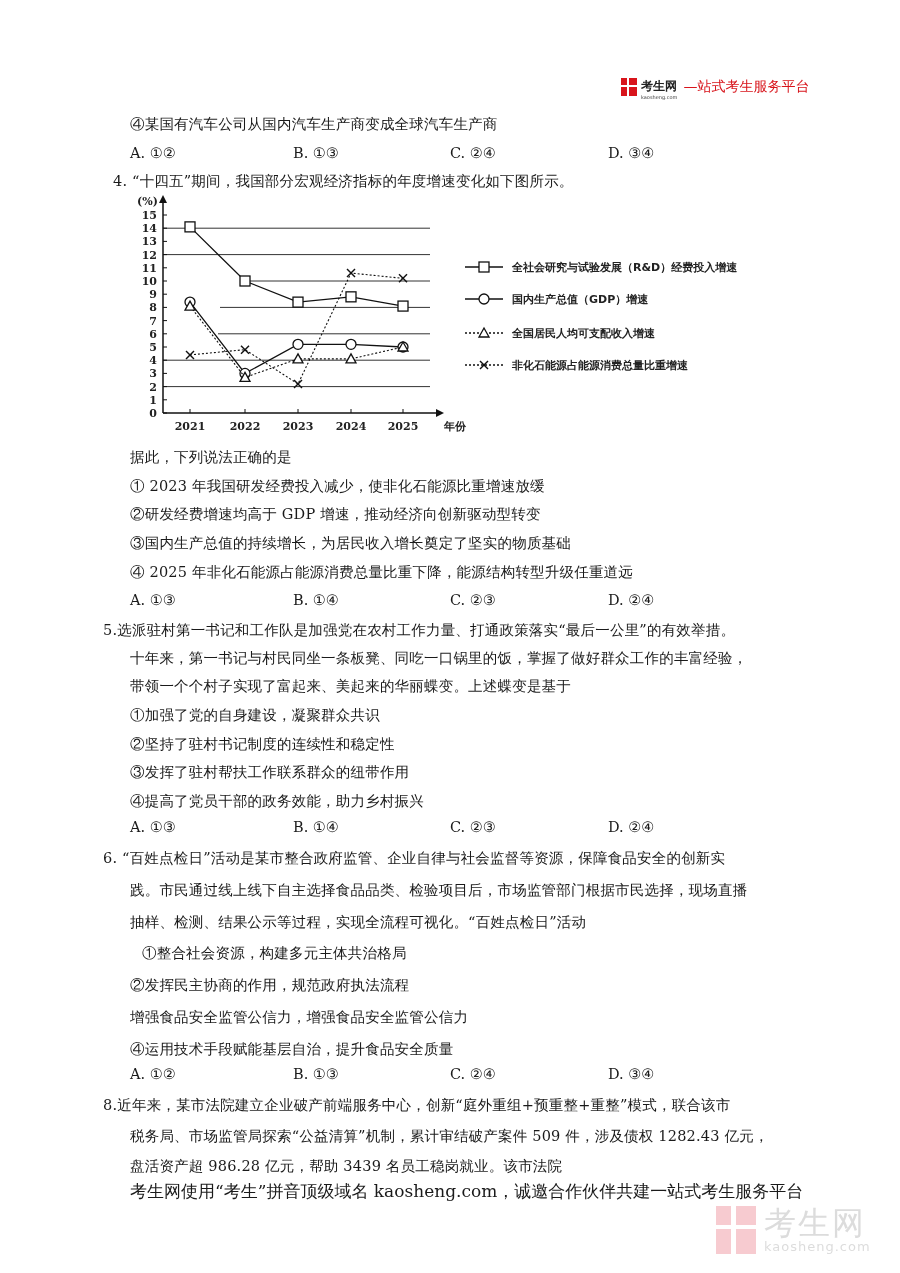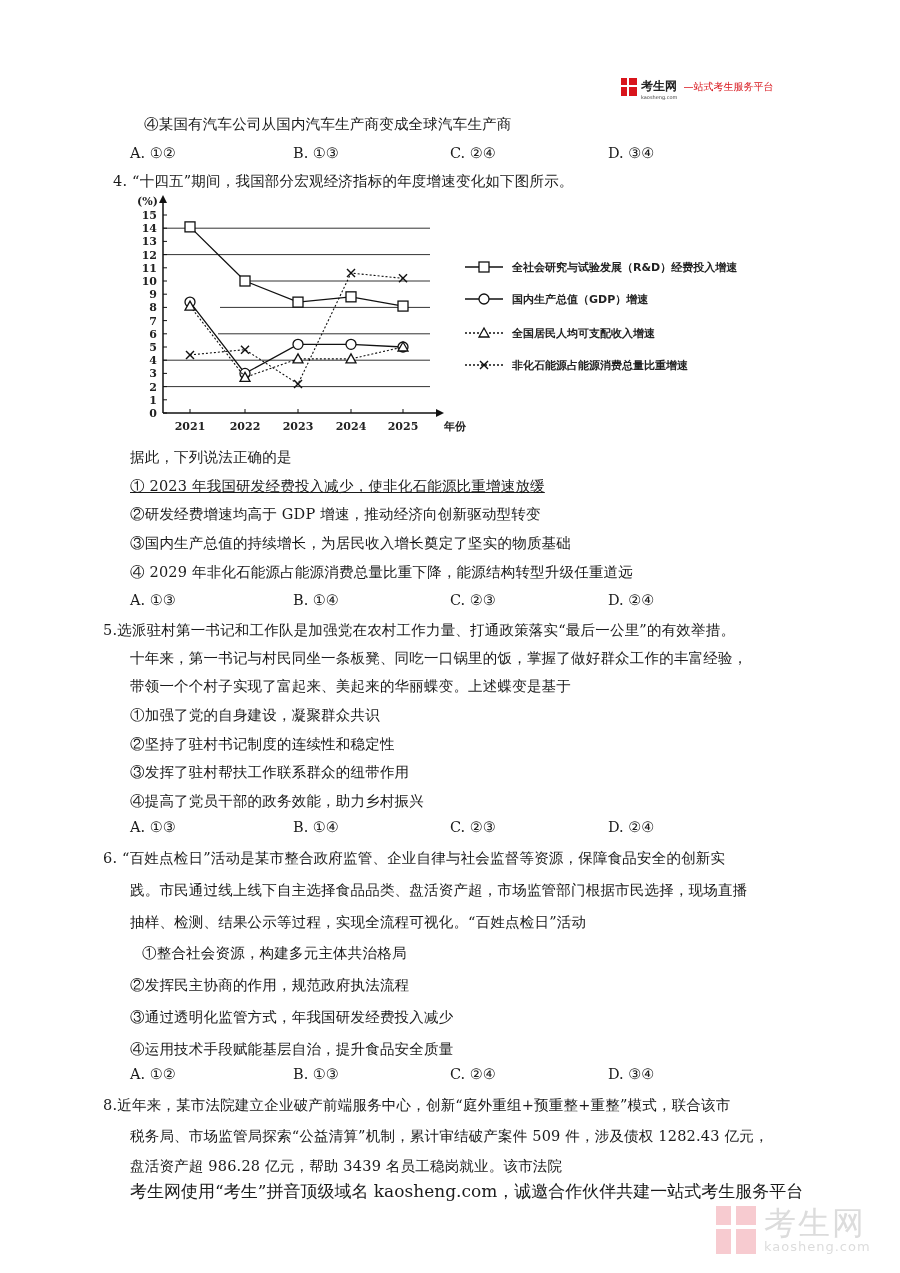--- a/index.html
+++ b/index.html
@@ -7,21 +7,21 @@
          font-family: "DejaVu Serif", "Liberation Serif", serif; color:#1a1a1a; }
   .line { position:absolute; font-size:14.5px; line-height:20px; white-space:nowrap; letter-spacing:0.2px; }
   .opts { position:absolute; font-size:14.5px; line-height:20px; white-space:nowrap; }
   .opts span { position:absolute; }
   
   .logo { position:absolute; left:621px; top:76px; height:22px; display:flex; align-items:center; }
   .logo-mark { width:16px; height:18px; position:relative; margin-right:4px; }
   .logo-mark i { position:absolute; background:#d8141b; display:block; }
   .logo-name { font-family:"DejaVu Sans", sans-serif; font-size:12px; font-weight:bold; color:#222; line-height:12px; }
   .logo-domain { font-family:"DejaVu Sans", sans-serif; font-size:5px; color:#444; line-height:6px; display:block; }
-  .logo-slogan { font-family:"DejaVu Sans", sans-serif; font-size:10px; color:#d8141b; margin-left:6px; }
+  .logo-slogan { font-family:"DejaVu Sans", sans-serif; font-size:14px; color:#d8141b; margin-left:6px; }
   
   #chart { position:absolute; left:130px; top:190px; }
   .legend-label { font-family:"DejaVu Sans", sans-serif; font-size:11px; font-weight:bold; fill:#222; }
   .tick { font-family:"DejaVu Serif", serif; font-size:11px; font-weight:bold; fill:#222; }
   
   .footer-text { position:absolute; left:130px; top:1181px; font-size:17px; line-height:20px; white-space:nowrap; }
   .wm { position:absolute; left:716px; top:1206px; display:flex; align-items:flex-start; opacity:0.9; }
   .wm-mark { width:40px; height:48px; position:relative; margin-right:8px; }
   .wm-mark i { position:absolute; background:#f7c6cb; display:block; }
   .wm-name { font-family:"DejaVu Sans", sans-serif; font-size:32px; color:#d9d9d9; line-height:34px; letter-spacing:2px; }
@@ -37,21 +37,21 @@
     <i style="left:8px;top:0;width:8px;height:7px;"></i>
     <i style="left:8px;top:9px;width:8px;height:9px;"></i>
   </div>
   <div>
     <span class="logo-name">考生网</span>
     <span class="logo-domain">kaosheng.com</span>
   </div>
   <span class="logo-slogan">—站式考生服务平台</span>
 </div>
 
-<div class="line" style="left:130px;top:114px;margin-left:14px;">④某国有汽车公司从国内汽车生产商变成全球汽车生产商</div>
+<div class="line" style="left:130px;top:114px;">④某国有汽车公司从国内汽车生产商变成全球汽车生产商</div>
 <div class="opts" style="left:130px;top:143px;width:560px;height:20px;">
   <span style="left:0;">A. ①②</span>
   <span style="left:163px;">B. ①③</span>
   <span style="left:320px;">C. ②④</span>
   <span style="left:478px;">D. ③④</span>
 </div>
 
 <div class="line" style="left:113px;top:171px;">4.  “十四五”期间，我国部分宏观经济指标的年度增速变化如下图所示。</div>
 
 <svg id="chart" width="640" height="250">
@@ -188,24 +188,24 @@
         <g>
           <line x1="350" y1="171" x2="358" y2="179" stroke="#111" stroke-width="1.4"></line>
           <line x1="350" y1="179" x2="358" y2="171" stroke="#111" stroke-width="1.4"></line>
         </g>
         <text x="382" y="179" class="legend-label">非化石能源占能源消费总量比重增速</text>
       </g>
     </g>
 </svg>
 
 <div class="line" style="left:130px;top:448px;font-family:Liberation Mono, monospace;">据此，下列说法正确的是</div>
-<div class="line" style="left:130px;top:476px;text-decoration:underline;">① 2023 年我国研发经费投入减少，使非化石能源比重增速放缓</div>
+<div class="line" style="left:130px;top:476px;">① 2023 年我国研发经费投入减少，使非化石能源比重增速放缓</div>
 <div class="line" style="left:130px;top:504px;">②研发经费增速均高于 GDP  增速，推动经济向创新驱动型转变</div>
 <div class="line" style="left:130px;top:533px;">③国内生产总值的持续增长，为居民收入增长奠定了坚实的物质基础</div>
-<div class="line" style="left:130px;top:562px;">④ 2029 年非化石能源占能源消费总量比重下降，能源结构转型升级任重道远</div>
+<div class="line" style="left:130px;top:562px;">④ 2025 年非化石能源占能源消费总量比重下降，能源结构转型升级任重道远</div>
 <div class="opts" style="left:130px;top:590px;width:560px;height:20px;">
   <span style="left:0;">A. ①③</span>
   <span style="left:163px;">B. ①④</span>
   <span style="left:320px;">C. ②③</span>
   <span style="left:478px;">D. ②④</span>
 </div>
 
 <div class="line" style="left:103px;top:620px;">5.选派驻村第一书记和工作队是加强党在农村工作力量、打通政策落实“最后一公里”的有效举措。</div>
 <div class="line" style="left:130px;top:648px;">十年来，第一书记与村民同坐一条板凳、同吃一口锅里的饭，掌握了做好群众工作的丰富经验，</div>
 <div class="line" style="left:130px;top:676px;">带领一个个村子实现了富起来、美起来的华丽蝶变。上述蝶变是基于</div>
@@ -214,25 +214,25 @@
 <div class="line" style="left:130px;top:762px;">③发挥了驻村帮扶工作联系群众的纽带作用</div>
 <div class="line" style="left:130px;top:791px;">④提高了党员干部的政务效能，助力乡村振兴</div>
 <div class="opts" style="left:130px;top:817px;width:560px;height:20px;">
   <span style="left:0;">A. ①③</span>
   <span style="left:163px;">B. ①④</span>
   <span style="left:320px;">C. ②③</span>
   <span style="left:478px;">D. ②④</span>
 </div>
 
 <div class="line" style="left:103px;top:848px;">6.  “百姓点检日”活动是某市整合政府监管、企业自律与社会监督等资源，保障食品安全的创新实</div>
-<div class="line" style="left:130px;top:880px;">践。市民通过线上线下自主选择食品品类、盘活资产超，市场监管部门根据市民选择，现场直播</div>
+<div class="line" style="left:130px;top:880px;">践。市民通过线上线下自主选择食品品类、检验项目后，市场监管部门根据市民选择，现场直播</div>
 <div class="line" style="left:130px;top:912px;">抽样、检测、结果公示等过程，实现全流程可视化。“百姓点检日”活动</div>
 <div class="line" style="left:142px;top:943px;">①整合社会资源，构建多元主体共治格局</div>
 <div class="line" style="left:130px;top:975px;">②发挥民主协商的作用，规范政府执法流程</div>
-<div class="line" style="left:130px;top:1007px;">③通过透明化监管方式，年我国研发经费投入减少</div>
+<div class="line" style="left:130px;top:1007px;">增强食品安全监管公信力，增强食品安全监管公信力</div>
 <div class="line" style="left:130px;top:1039px;">④运用技术手段赋能基层自治，提升食品安全质量</div>
 <div class="opts" style="left:130px;top:1064px;width:560px;height:20px;">
   <span style="left:0;">A. ①②</span>
   <span style="left:163px;">B. ①③</span>
   <span style="left:320px;">C. ②④</span>
   <span style="left:478px;">D. ③④</span>
 </div>
 
 <div class="line" style="left:103px;top:1095px;">8.近年来，某市法院建立企业破产前端服务中心，创新“庭外重组+预重整+重整”模式，联合该市</div>
 <div class="line" style="left:130px;top:1126px;">税务局、市场监管局探索“公益清算”机制，累计审结破产案件 509 件，涉及债权 1282.43 亿元，</div>

